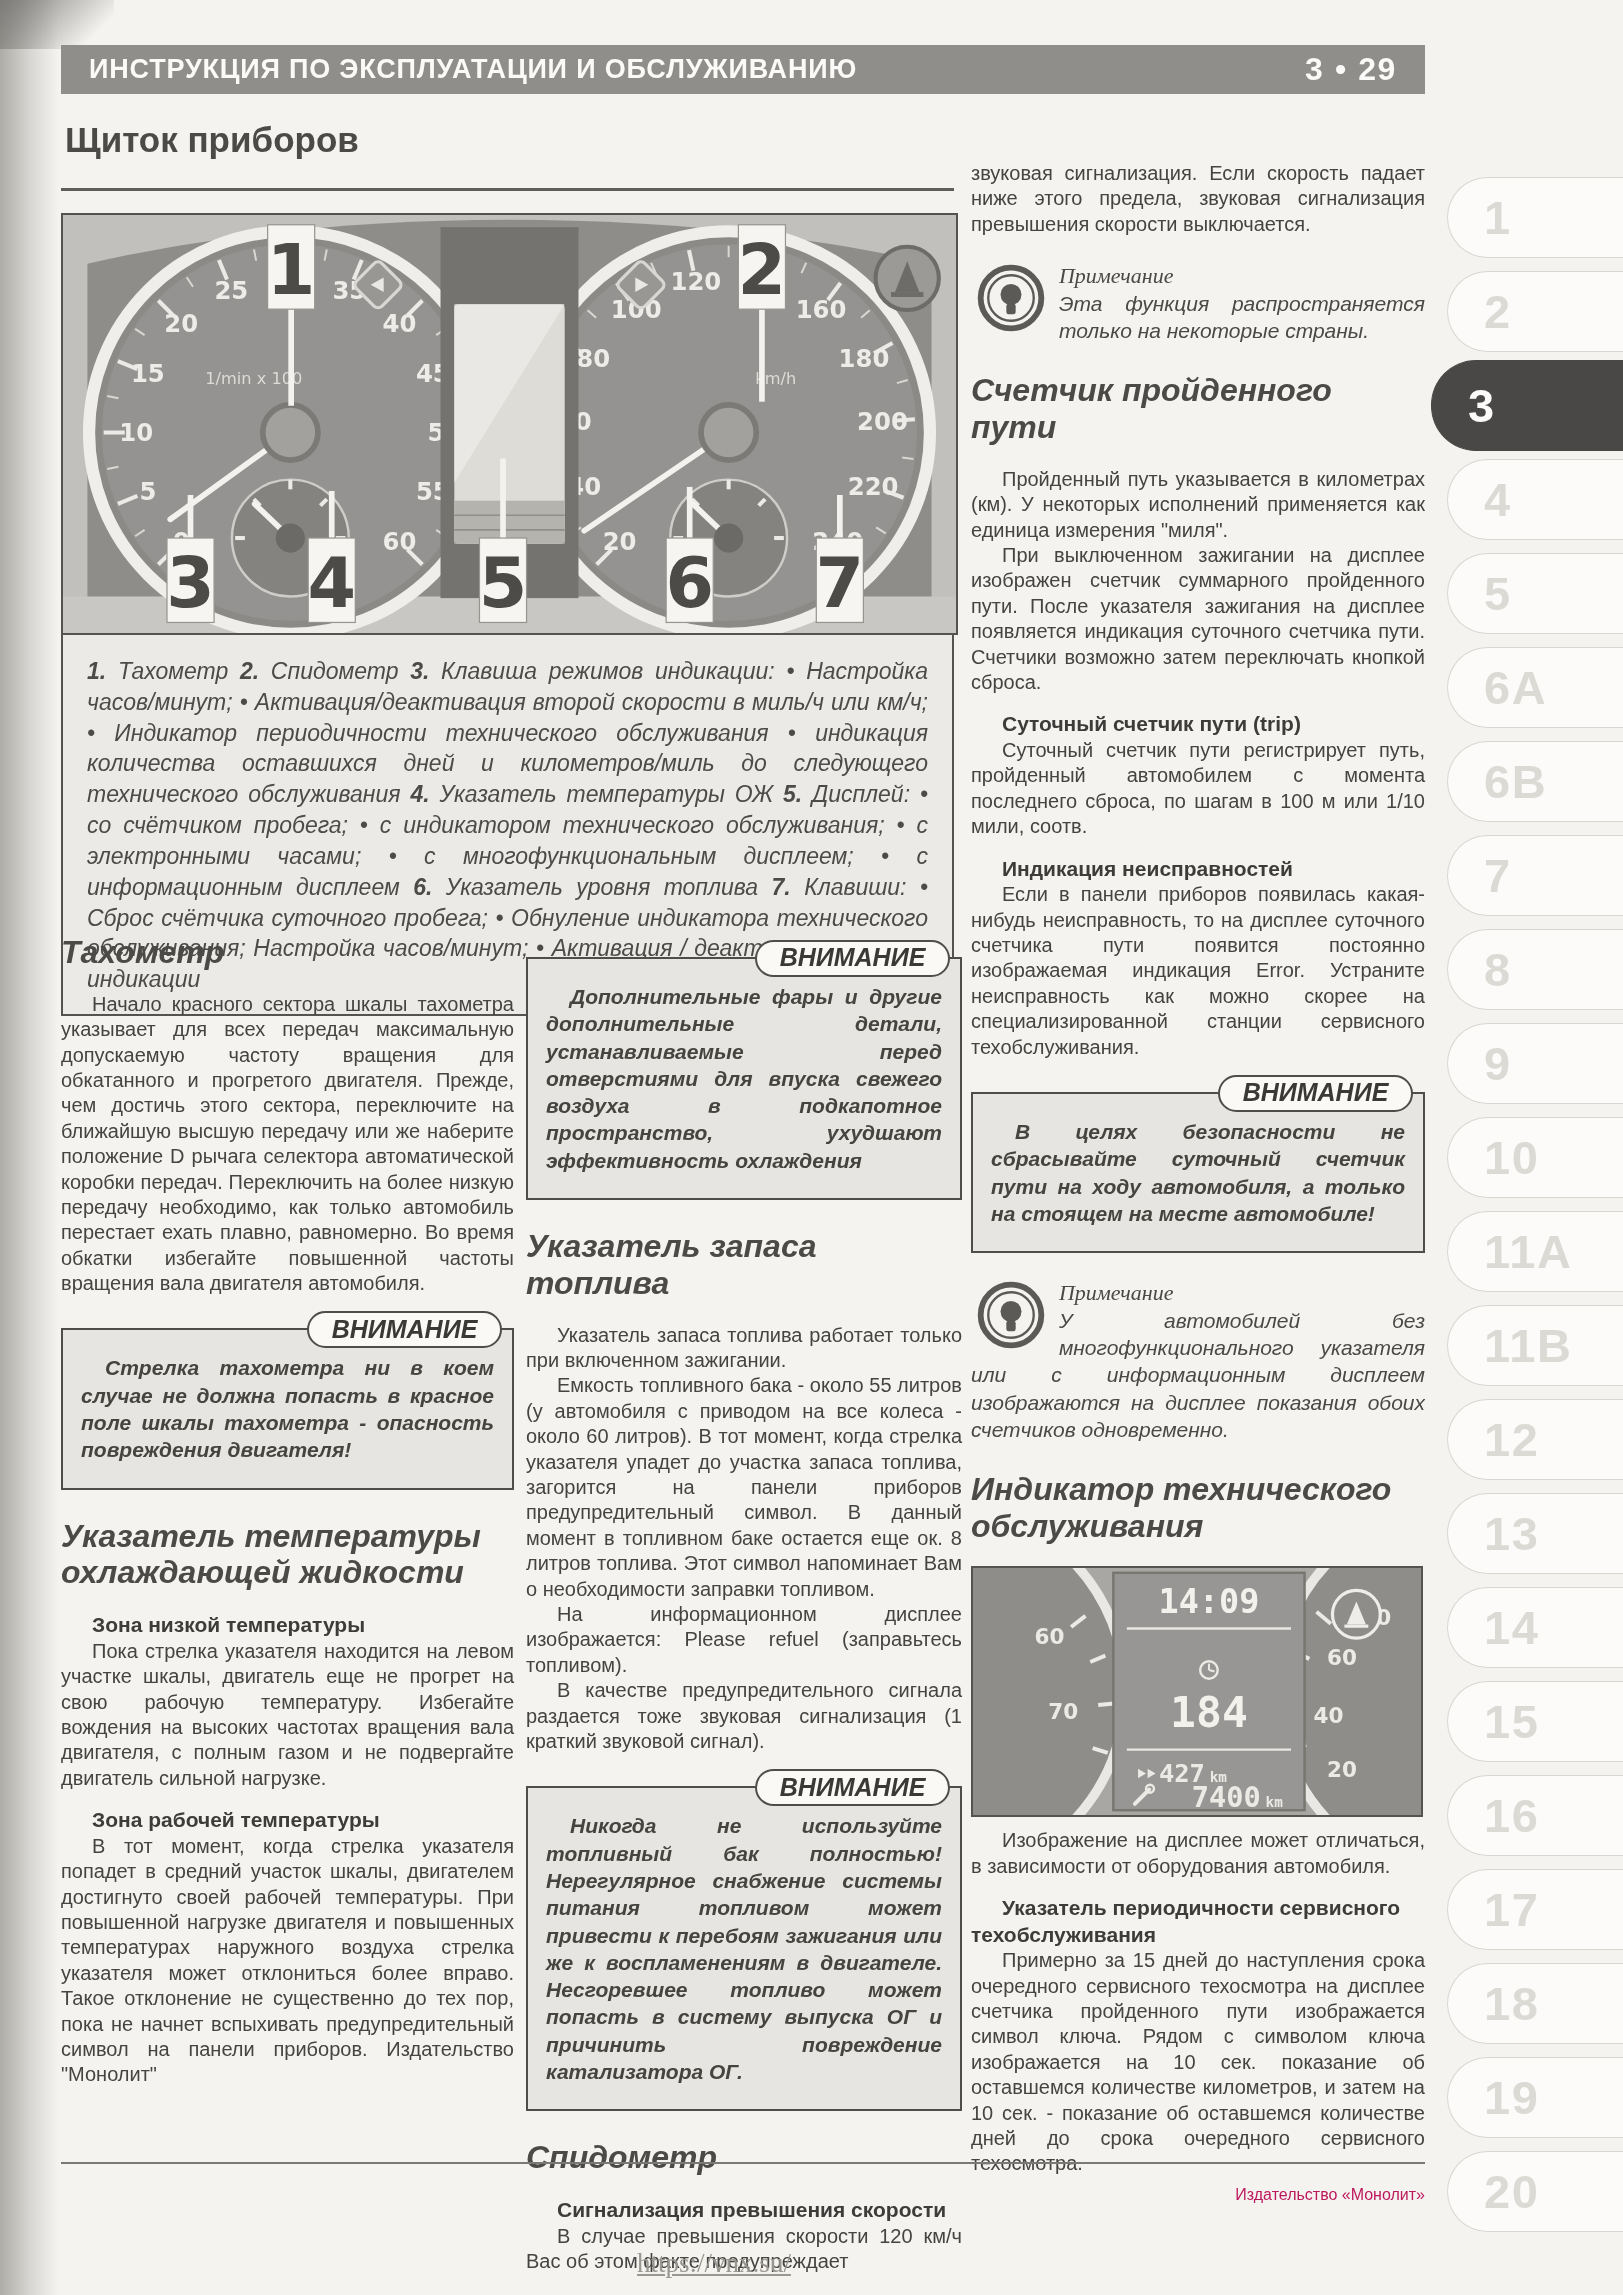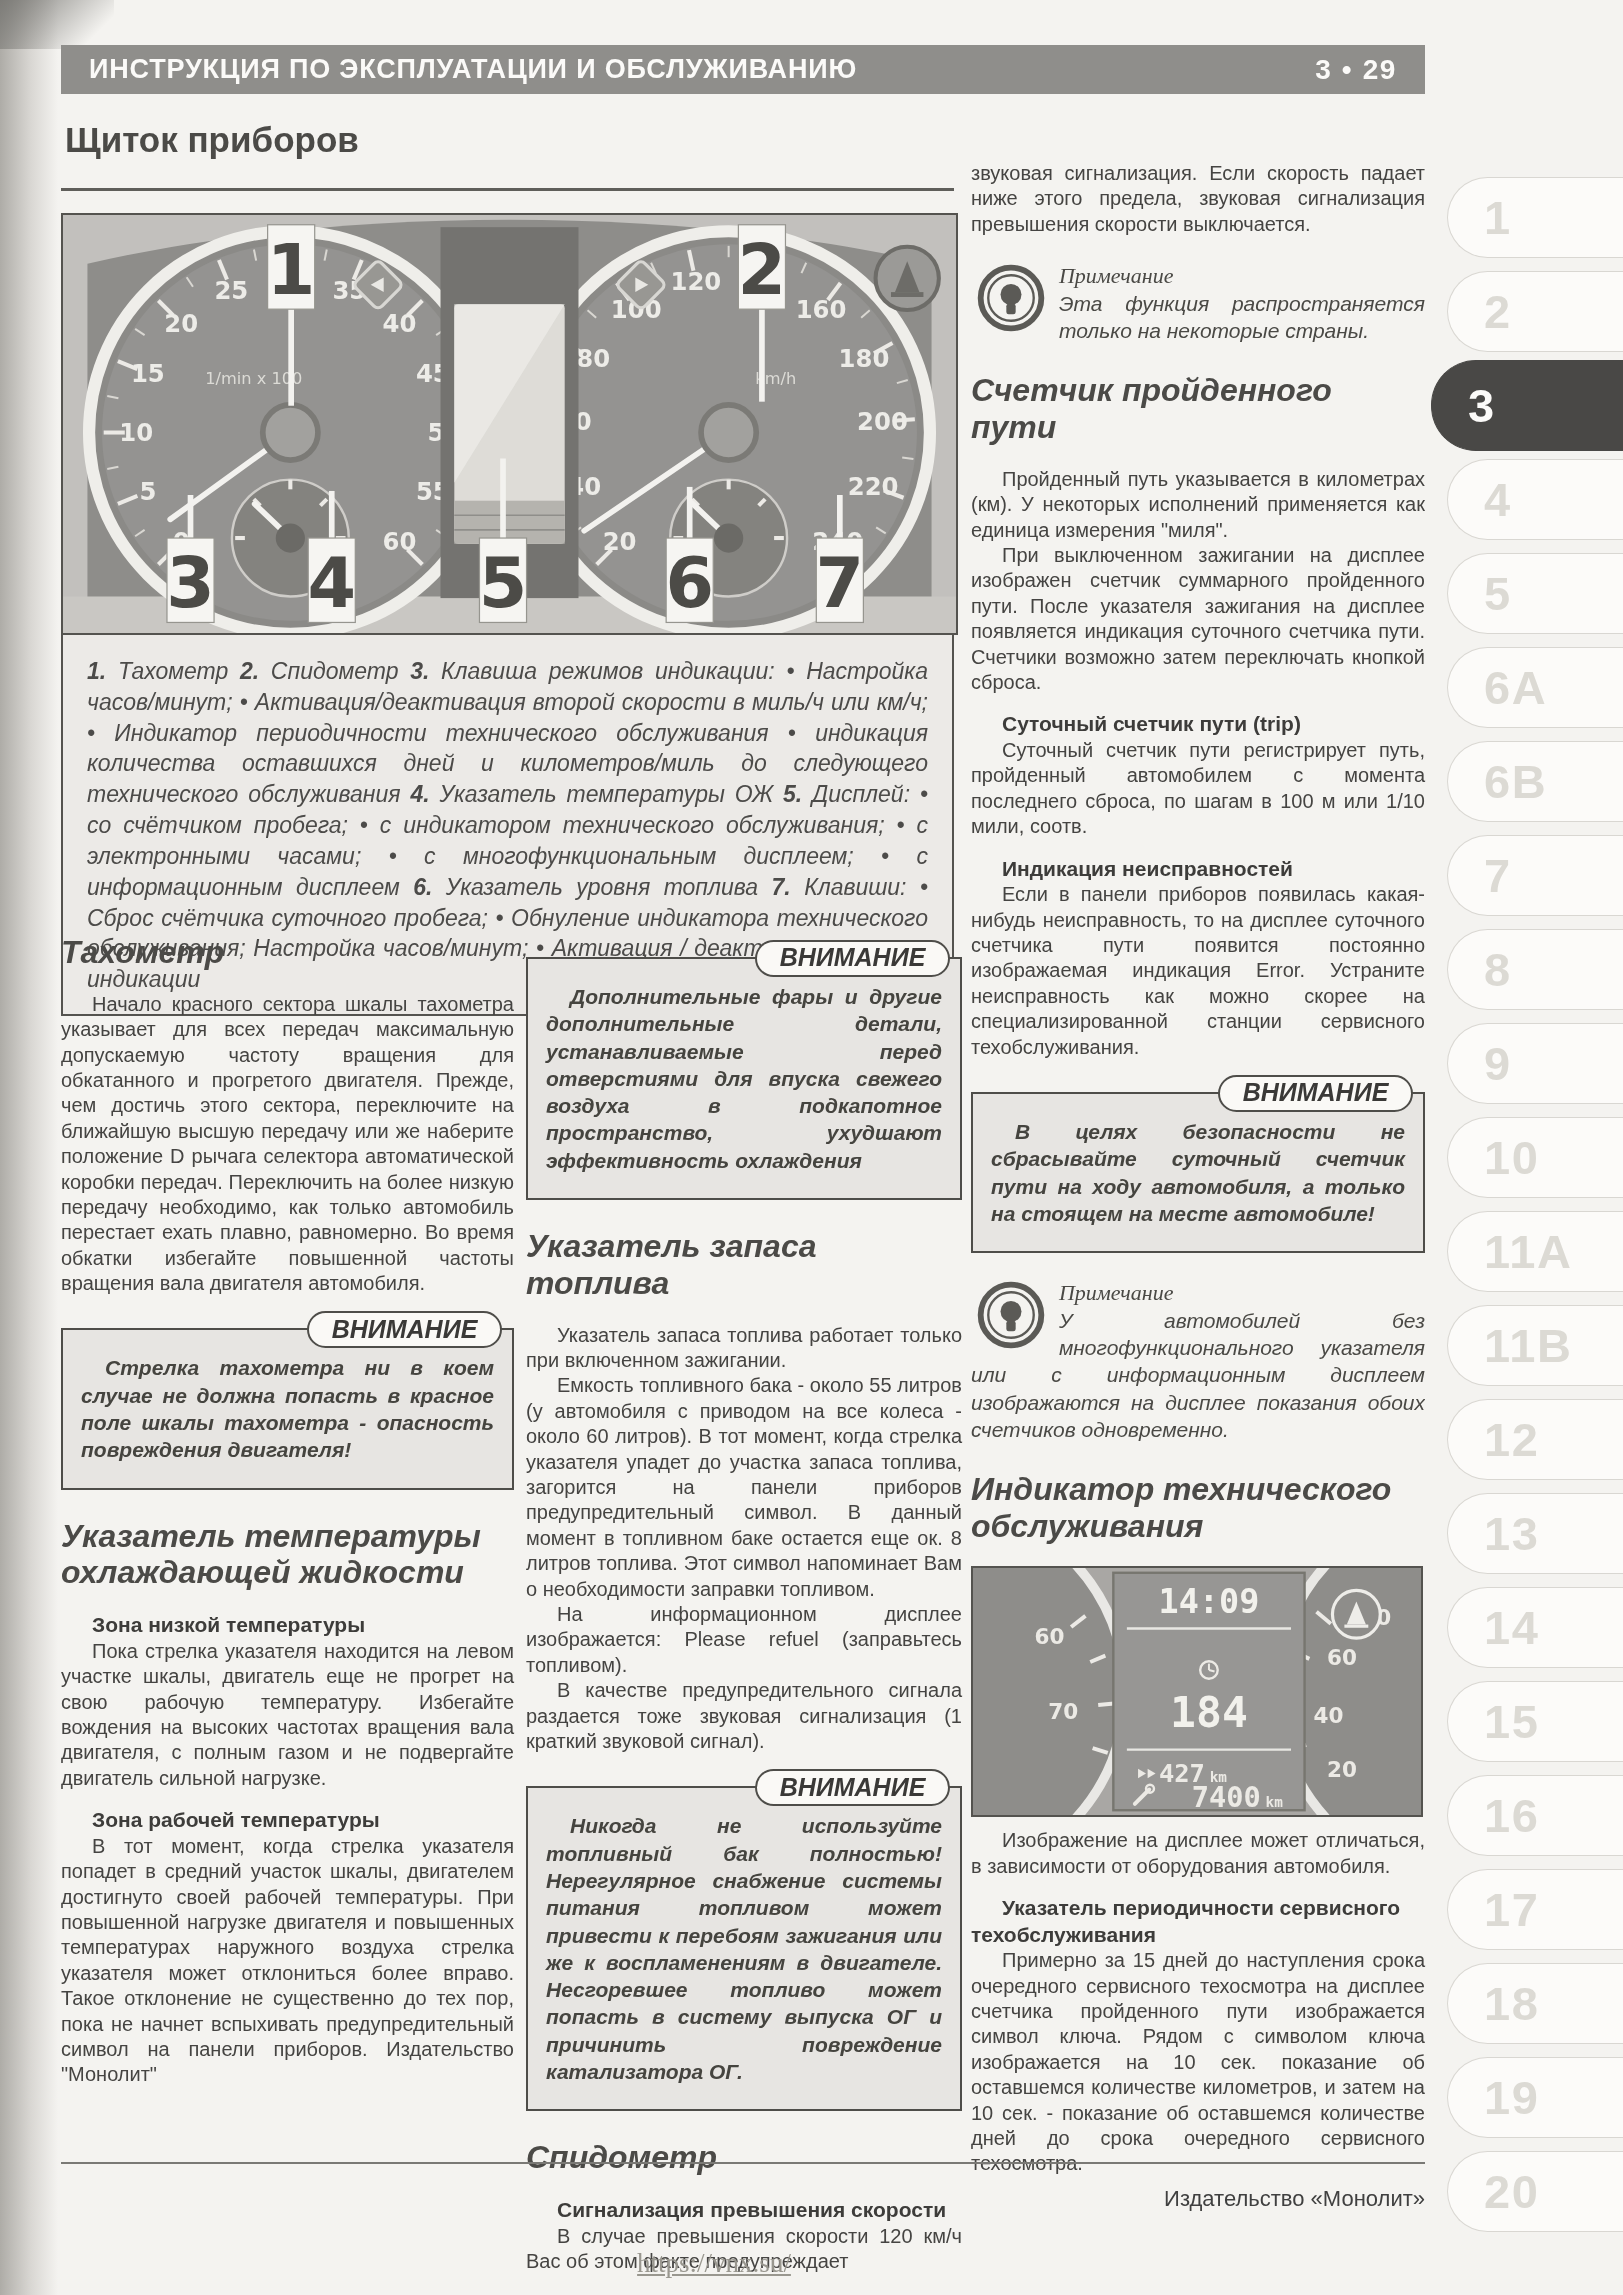--- a/index.html
+++ b/index.html
@@ -7,21 +7,21 @@
         font-family:"Liberation Sans",sans-serif;color:#454442;}
   .gutter-shade{position:absolute;left:0;top:0;width:58px;height:100%;
         background:linear-gradient(90deg,#aeaca7 0,#d9d7d3 31px,#f4f3f0 58px);}
   .corner-shade{position:absolute;left:0;top:0;width:114px;height:49px;
         background:linear-gradient(135deg,#7d7c78 0,rgba(244,243,240,0) 80%);}
 
   
   .topbar{position:absolute;left:61px;top:45px;width:1364px;height:49px;background:#8f8e8b;
         display:flex;align-items:center;justify-content:space-between;padding:12px 28px;box-sizing:border-box;}
   .topbar .ttl{color:#fbfaf8;font-weight:bold;font-size:27px;letter-spacing:0.8px;}
-  .topbar .pageno{color:#fbfaf8;font-weight:bold;font-size:28px;letter-spacing:1.6px;margin-left:21px;}
+  .topbar .pageno{color:#fbfaf8;font-weight:bold;font-size:32px;letter-spacing:1.6px;margin-left:21px;}
 
   .sect-title{position:absolute;left:65px;top:120px;font-size:35px;font-weight:bold;color:#4b4a47;margin:0;}
   .sect-rule{position:absolute;left:61px;top:188px;width:893px;height:3.2px;background:#5f5e5a;}
 
   
   .fig1{position:absolute;left:61px;top:213px;width:893px;height:418px;border:2.4px solid #54534f;
         box-sizing:content-box;background:#c2c0bd;}
   .fig1 svg{display:block;width:893px;height:418px;}
   svg text{font-family:"DejaVu Sans",sans-serif;}
   .dialNum{fill:#edece8;font-weight:bold;font-size:30px;text-anchor:middle;}
@@ -74,21 +74,21 @@
   .tabs{position:absolute;right:0;top:177px;width:177px;}
   .tab{height:81px;margin-bottom:13px;background:#fcfbf9;border:1.6px solid #d9d7d2;border-right:none;
         border-radius:45px 0 0 45px;display:flex;align-items:center;padding-left:36px;box-sizing:border-box;}
   .tab .tabnum{font-size:47px;font-weight:bold;color:#dcdad4;letter-spacing:1.6px;}
   .tab.active{background:#494846;border-color:#494846;height:91px;margin-top:-4.9px;margin-bottom:8px;
         width:193px;margin-left:-16px;}
   .tab.active .tabnum{color:#fcfbf9;}
 
   
   .footrule{position:absolute;left:61px;top:2162px;width:1364px;height:2.4px;background:#7a7975;}
-  .publisher{position:absolute;left:812px;top:2186px;width:613px;text-align:right;font-size:22px;color:#404040;}
+  .publisher{position:absolute;left:812px;top:2186px;width:613px;text-align:right;font-size:16px;color:#be185d;}
   .url{position:absolute;left:0;top:2248px;width:1428px;text-align:center;
         font-family:"Liberation Serif",serif;font-size:27px;color:#99978f;text-decoration:underline;}
 </style>
 </head>
 <body>
 
 <div class="page">
   <div class="gutter-shade"></div>
   <div class="corner-shade"></div>
 

